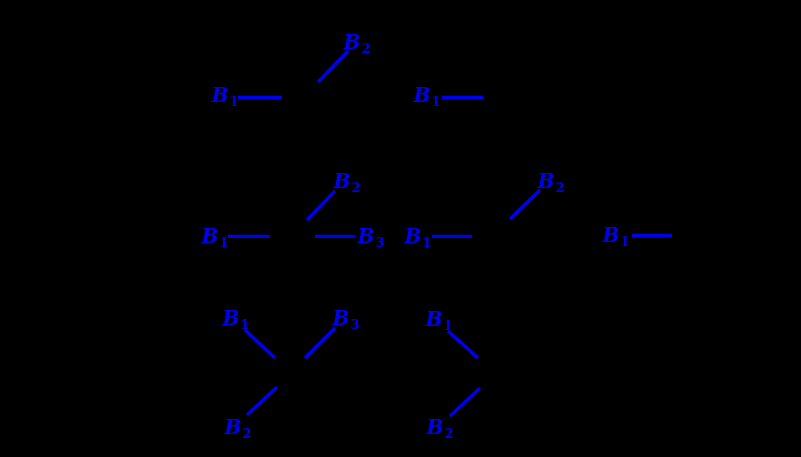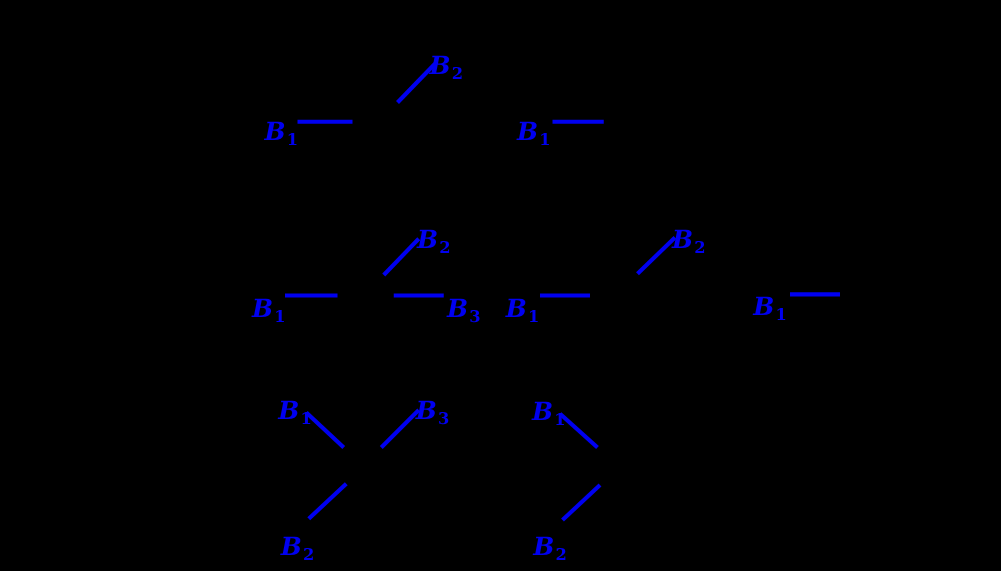--- a/index.html
+++ b/index.html
@@ -25,21 +25,20 @@
   .blabel {
     position: absolute;
     transform: translate(-50%, -54%);
     white-space: nowrap;
     line-height: 1;
     font-size: 20px;
     font-style: italic;
     font-weight: bold;
     letter-spacing: 0;
     user-select: none;
-    margin-top: 10px;
   }
   .blabel sub {
     font-size: 13px;
     font-style: normal;
     font-weight: bold;
     vertical-align: -0.3em;
     margin-left: 1px;
     line-height: 0;
   }
 </style>

